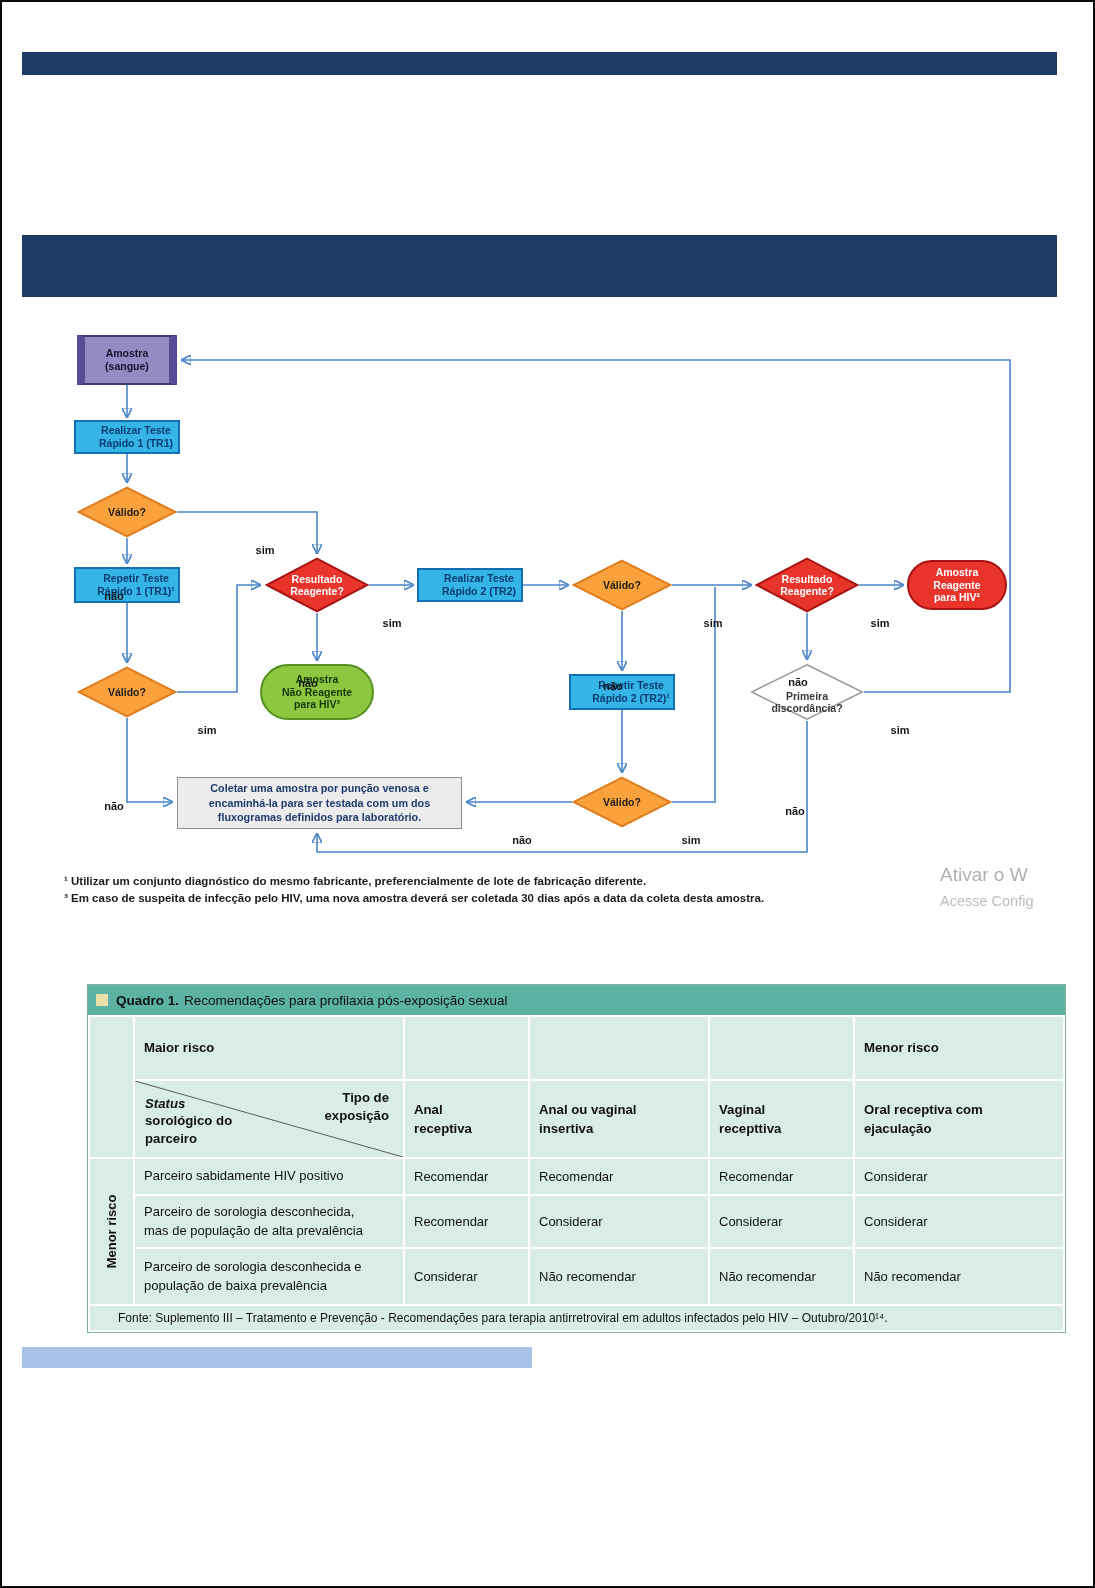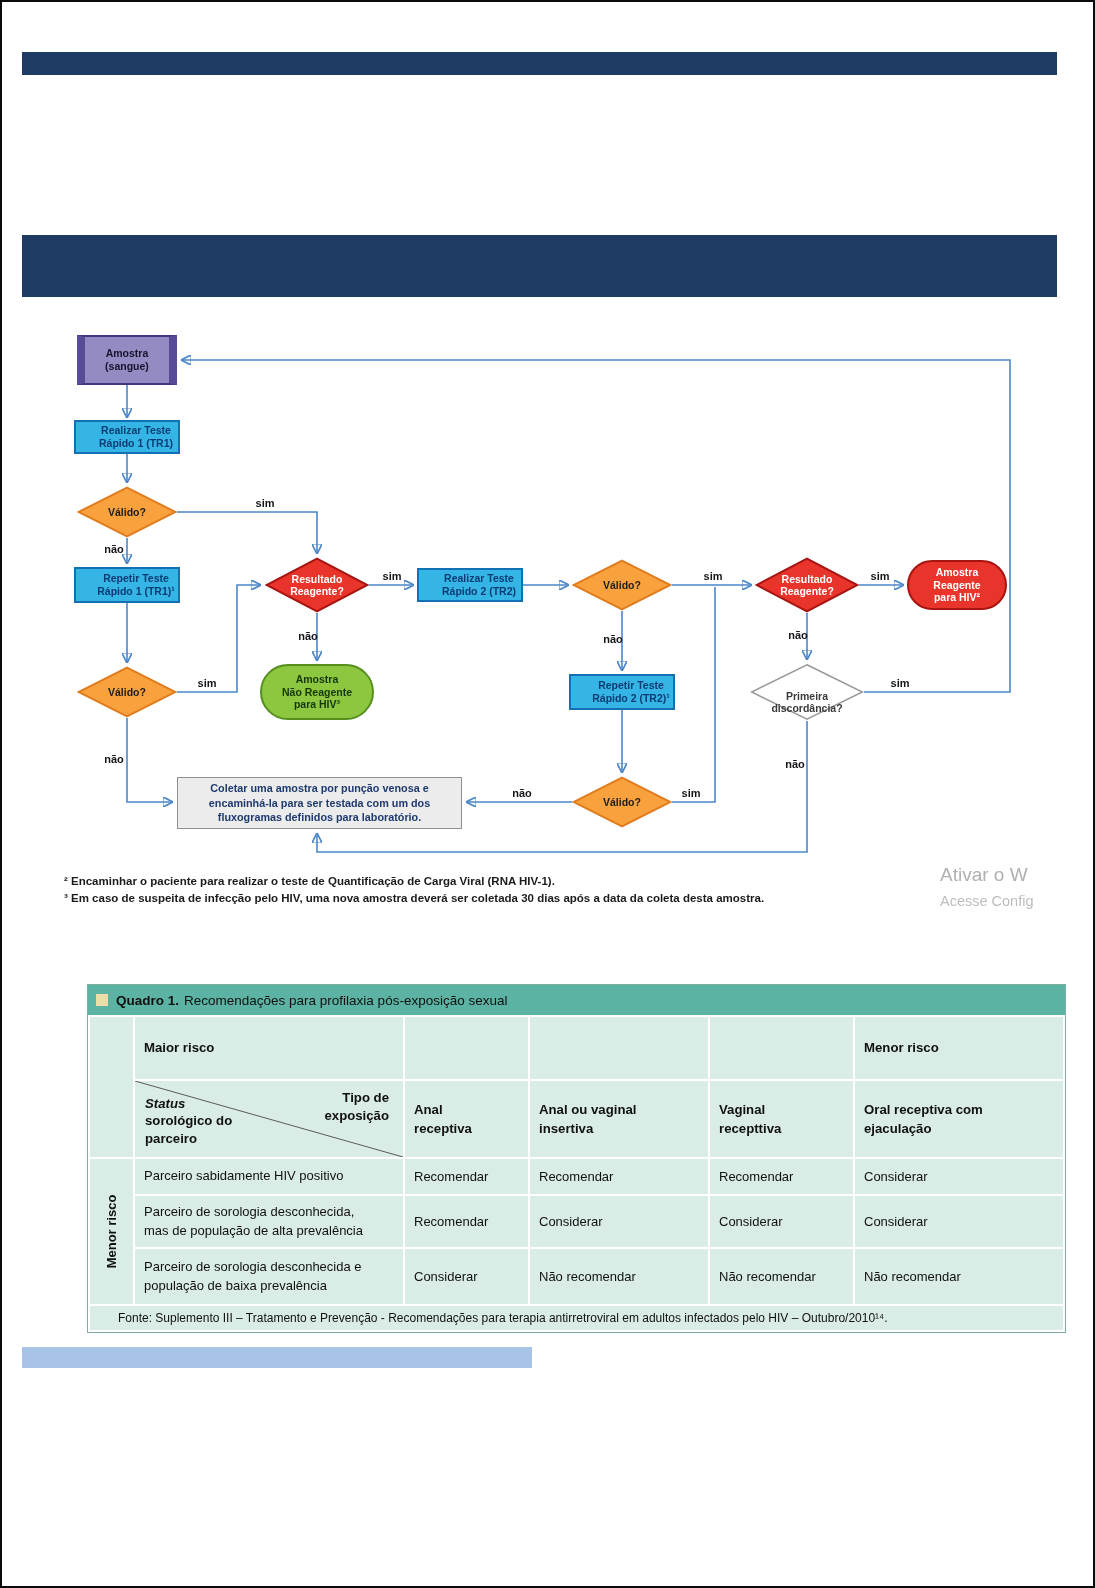--- a/index.html
+++ b/index.html
@@ -37,21 +37,21 @@
   .diamond .lbl { position:relative; z-index:1; font-weight:bold; font-size:10.5px;
                   line-height:1.15; white-space:pre-line; }
   .d-orange polygon { fill:#f9a13d; stroke:#e07c1e; stroke-width:2; }
   .d-red    polygon { fill:#e8342b; stroke:#a81411; stroke-width:2; }
   .d-white  polygon { fill:#ffffff; stroke:#9a9a9a; stroke-width:1.5; }
   .d-orange .lbl { color:#1c1c1c; }
   .d-red    .lbl { color:#ffffff; }
   .d-white  .lbl { color:#3a3a3a;margin-top:20px; }
 
   .elabel { position:absolute; transform:translate(-50%,-50%); font-size:11px;
-            font-weight:bold; color:#14161a; z-index:3; }
+            font-weight:bold; color:#14161a; z-index:3;margin-top:47px; }
 
   .footnotes { position:absolute; left:62px; top:871px; font-size:11.5px; font-weight:bold;
                color:#1b1b1b; line-height:16.5px; z-index:2; }
 
   .wm1 { position:absolute; left:938px; top:862px; font-size:19px;  color:#b0b0b0; z-index:2; }
   .wm2 { position:absolute; left:938px; top:891px; font-size:14.5px; color:#bdbdbd; z-index:2; }
 
   
   .tablewrap { position:absolute; left:64px; top:982px; width:979px;
                border:1px solid #7fae9e; background:#fdba74; z-index:2;margin-left:21px; }
@@ -202,21 +202,21 @@
   <span class="elabel" style="left:878px; top:574px;">sim</span>
   <span class="elabel" style="left:796px; top:633px;">não</span>
   <span class="elabel" style="left:205px; top:681px;">sim</span>
   <span class="elabel" style="left:112px; top:757px;">não</span>
   <span class="elabel" style="left:898px; top:681px;">sim</span>
   <span class="elabel" style="left:793px; top:762px;">não</span>
   <span class="elabel" style="left:689px; top:791px;">sim</span>
   <span class="elabel" style="left:520px; top:791px;">não</span>
 
   <div class="footnotes">
-    <div>² Encaminhar o paciente para realizar o teste de Quantificação de Carga Viral (RNA HIV-1).</div>
+    <div>¹ Utilizar um conjunto diagnóstico do mesmo fabricante, preferencialmente de lote de fabricação diferente.</div>
     <div>³ Em caso de suspeita de infecção pelo HIV, uma nova amostra deverá ser coletada 30 dias após a data da coleta desta amostra.</div>
   </div>
 
   <div class="wm1">Ativar o W</div>
   <div class="wm2">Acesse Config</div>
 
   <div class="tablewrap">
     <div class="tabletitle">
       <span class="sq"></span>
       <b>Quadro 1.</b>

